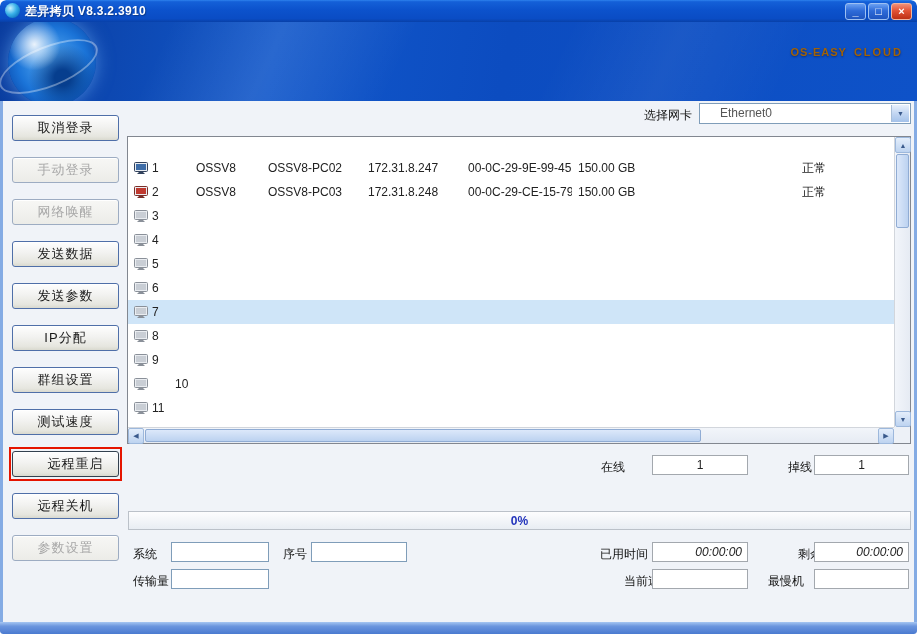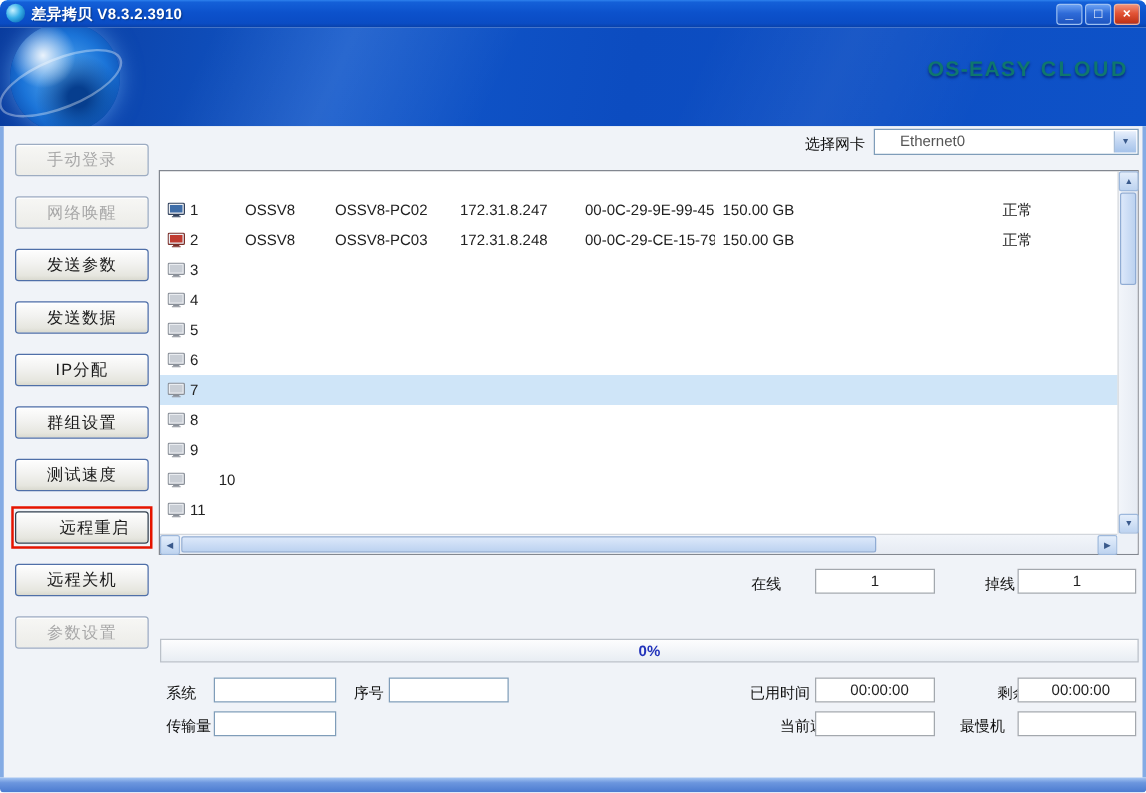--- a/index.html
+++ b/index.html
@@ -44,22 +44,22 @@
       radial-gradient(circle at 30% 30%, rgba(255,255,255,0.9), rgba(255,255,255,0) 30%),
       radial-gradient(circle at 62% 68%, #063E8E 10%, rgba(6,62,142,0) 42%),
       radial-gradient(circle at 50% 50%, #5FB2F5, #1B74D8 55%, #0A4AAD 85%, #063A86);
     box-shadow:0 0 18px rgba(120,190,255,0.55);
   }
   .globe::before {
     content:""; position:absolute; left:-12px; top:28px; width:115%; height:42%;
     border:2px solid rgba(255,255,255,0.35); border-radius:50%; transform:rotate(-22deg);
   }
   .brand {
-    position:absolute; right:14px; top:46px; color:#0f766e; white-space:nowrap;
-    font-size:17px; font-weight:bold; letter-spacing:1px; text-shadow:0 1px 2px rgba(0,20,80,0.6);
+    position:absolute; right:14px; top:46px; color:#a16207; white-space:nowrap;
+    font-size:11px; font-weight:bold; letter-spacing:1px; text-shadow:0 1px 2px rgba(0,20,80,0.6);
   }
   .brand .brand2 { margin-left:7px; letter-spacing:2px; }
   
   .content {
     position:absolute; left:0; top:101px; width:917px; height:521px; box-sizing:border-box;
     background:#F0F3F8; border-left:3px solid #84ABE4; border-right:3px solid #84ABE4;
   }
   .bottomstrip {
     position:absolute; left:0; top:622px; width:917px; height:12px;
     background:linear-gradient(#A6C6F2,#6C96DE 35%,#4A7AD0);
@@ -143,21 +143,21 @@
     position:absolute; top:1px; bottom:1px; left:17px; width:556px;
     background:linear-gradient(#DCE8FA,#BCD2F0); border:1px solid #90ACD4; border-radius:2px; box-sizing:border-box; cursor:pointer;
   }
   
   .lbl { position:absolute; font-size:12px; color:#111; white-space:nowrap; }
   .sunken {
     position:absolute; height:20px; box-sizing:border-box; background:#fff;
     border:1px solid #A3A8AE; font-size:12px; color:#222;
     display:flex; align-items:center; justify-content:center;
   }
-  .sunken.time { justify-content:flex-end; padding-right:20px; }
+  .sunken.time { justify-content:flex-end; padding-right:5px;font-style:italic; }
   .inputbox {
     position:absolute; height:20px; box-sizing:border-box; background:#fff;
     border:1px solid #7F9DB9; font-size:12px; padding:0 4px; outline:none; font-family:inherit;
   }
   .progress {
     position:absolute; left:128px; top:511px; width:783px; height:19px; box-sizing:border-box;
     background:linear-gradient(#FDFDFE,#E8EDF3); border:1px solid #BBC1C9;
     display:flex; align-items:center; justify-content:center;
     font-size:12px; font-weight:bold; color:#2233BB;
   }
@@ -187,24 +187,25 @@
   <div class="content"></div>
   <div class="bottomstrip"></div>
 
   <div class="nic-label lbl" style="left:644px; top:107px;">选择网卡</div>
   <div class="combo">
     <div class="combo-text">Ethernet0</div>
     <div class="combo-arrow">▼</div>
   </div>
 
   <div class="sidebar">
+      <div class="xp-btn">取消登录</div>
       <div class="xp-btn disabled">手动登录</div>
       <div class="xp-btn disabled">网络唤醒</div>
+      <div class="xp-btn">发送数据</div>
       <div class="xp-btn">发送参数</div>
-      <div class="xp-btn">发送数据</div>
       <div class="xp-btn">IP分配</div>
       <div class="xp-btn">群组设置</div>
       <div class="xp-btn">测试速度</div>
       <div class="xp-btn hl">远程重启</div>
       <div class="xp-btn">远程关机</div>
       <div class="xp-btn disabled">参数设置</div>
     </div>
 
   <div class="table-region">
     <div class="tbody">

